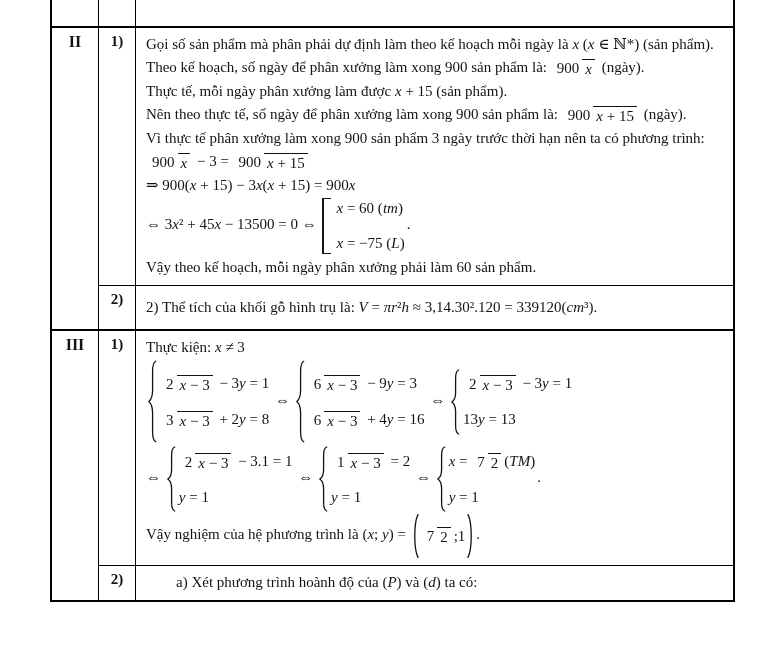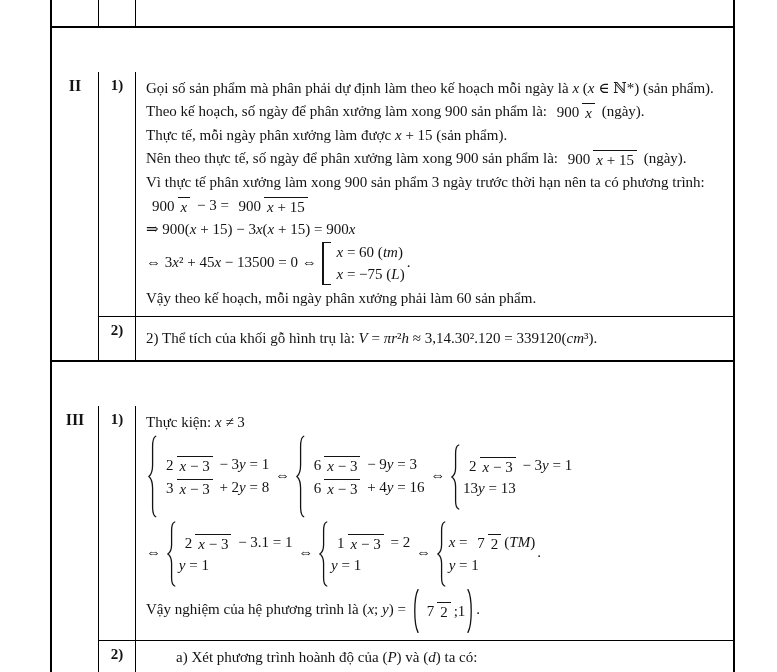--- a/index.html
+++ b/index.html
@@ -10,21 +10,21 @@
   }
   .doc-table{
     position:absolute;left:50px;top:0;width:685px;box-sizing:border-box;
     border-left:2px solid #000;border-right:2px solid #000;border-bottom:2px solid #000;
     background:#fff;
   }
   .partial-row{display:flex;height:26px;border-bottom:2px solid #000;}
   .pc1{width:47px;border-right:1px solid #000;box-sizing:border-box;}
   .pc2{width:37px;border-right:1px solid #000;box-sizing:border-box;}
   .pc3{flex:1;}
-  .group{display:flex;margin-top:44px;}
+  .group{display:flex;}
   .group.thick-bottom{border-bottom:2px solid #000;}
   .c1{
     width:47px;flex-shrink:0;border-right:1px solid #000;box-sizing:border-box;
     text-align:center;font-weight:bold;font-size:16px;padding-top:5px;
   }
   .subcol{flex:1;display:flex;flex-direction:column;min-width:0;}
   .subrow{display:flex;}
   .subrow + .subrow{border-top:1px solid #000;}
   .c2{
     width:37px;flex-shrink:0;border-right:1px solid #000;box-sizing:border-box;
@@ -35,21 +35,21 @@
   .line{line-height:22px;margin:1px 0;}
   .line.indent{padding-left:30px;}
   .it{font-style:italic;}
   .frac{
     display:inline-flex;flex-direction:row;align-items:center;
     vertical-align:middle;margin:1px 3px;text-align:center;
   }
   .frac .num{line-height:16px;padding:0 3px 1px 3px;display:block;}
   .frac .den{line-height:17px;padding:1px 3px 0 3px;border-top:1px solid #131313;display:block;}
   .sys{display:inline-flex;align-items:center;vertical-align:middle;margin:1px 2px;}
-  .sys-rows{display:inline-flex;flex-direction:column;align-items:flex-start;row-gap:1px;margin-left:3px;}
+  .sys-rows{display:inline-flex;flex-direction:column;align-items:flex-start;row-gap:14px;margin-left:3px;}
   .sys-row{display:block;line-height:21px;white-space:nowrap;}
   .sqb{
     align-self:stretch;width:7px;flex-shrink:0;
     border-left:2px solid #131313;border-top:1.5px solid #131313;border-bottom:1.5px solid #131313;
     margin-right:2px;
   }
   .grp{display:inline-flex;align-items:center;vertical-align:middle;margin:0 1px;}
   .grp-c{display:inline-flex;align-items:center;padding:0 1px;}
   .brace-svg{display:block;flex-shrink:0;}
 </style>

